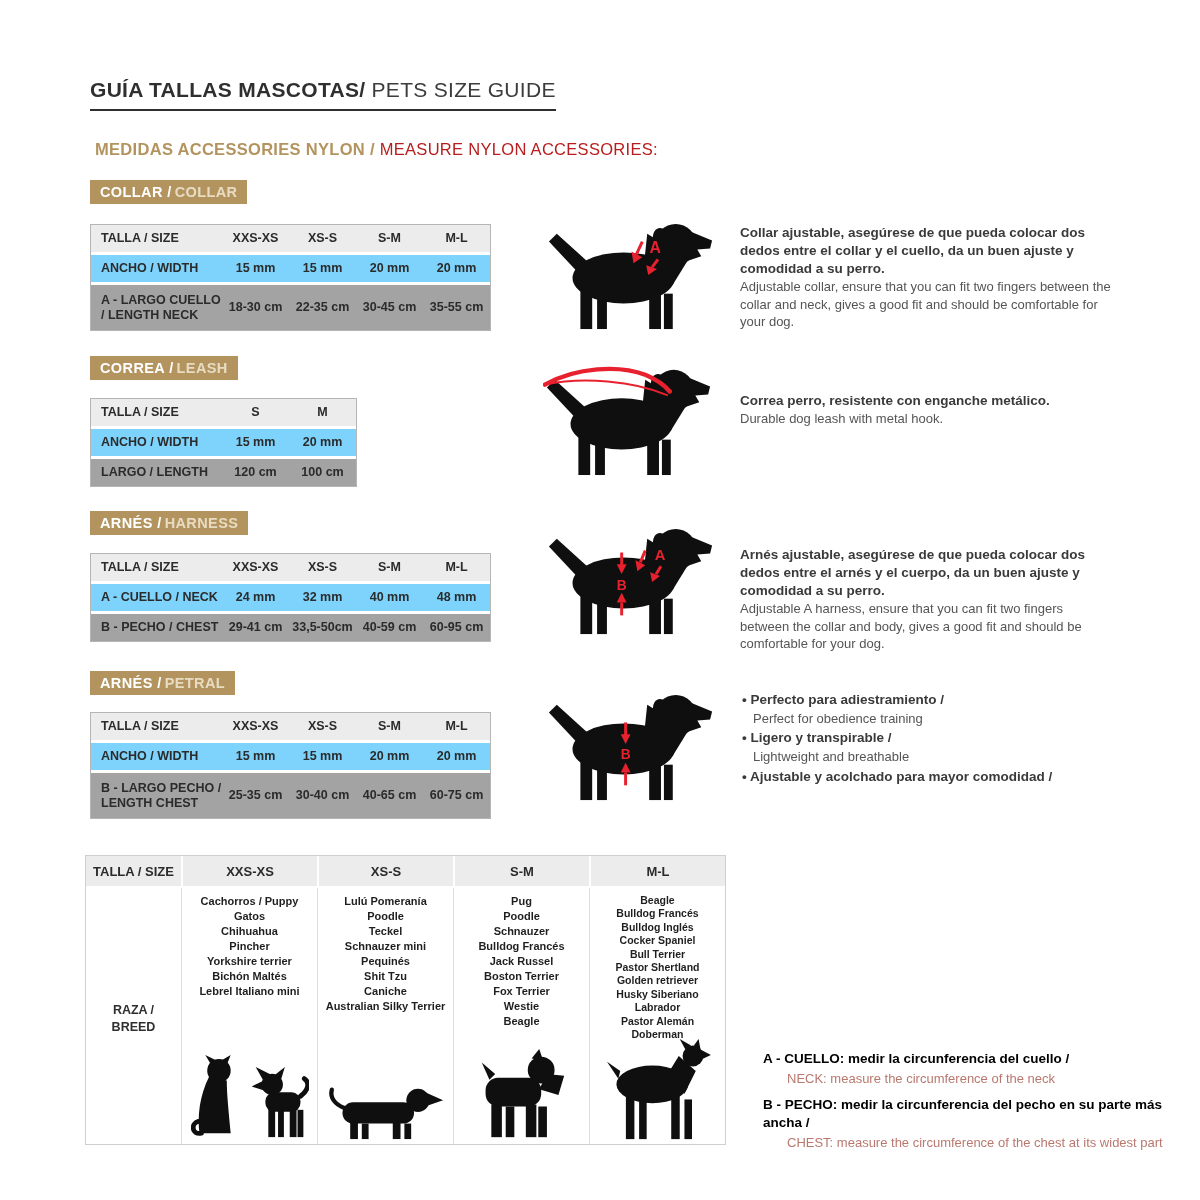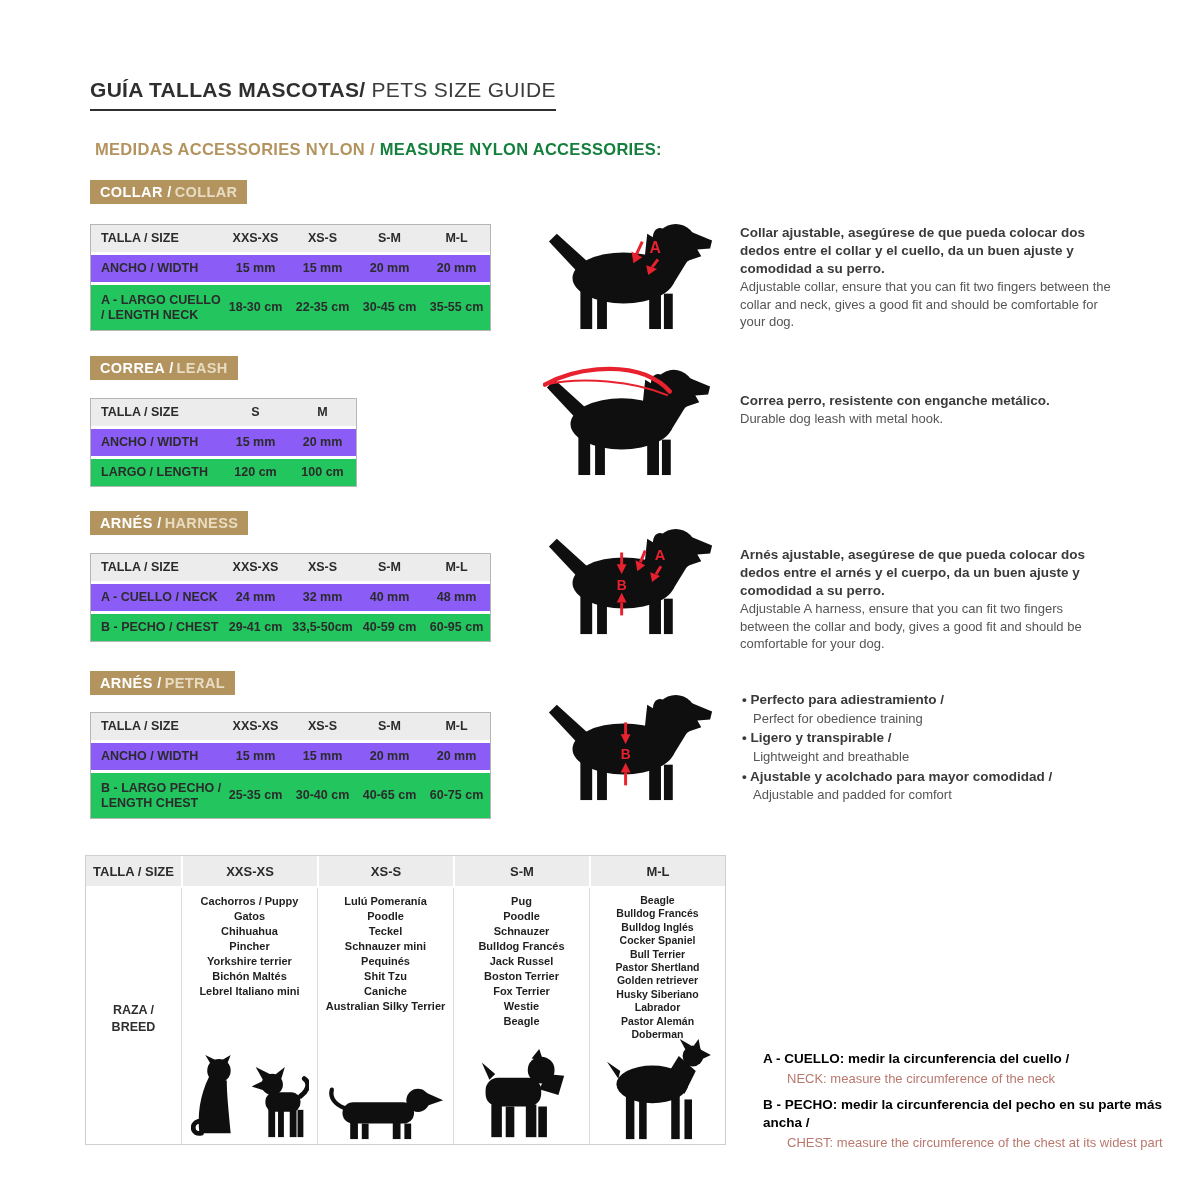--- a/index.html
+++ b/index.html
@@ -6,34 +6,34 @@
   .page{position:relative;width:1200px;height:1163px;background:#ffffff;
         font-family:"Liberation Sans",sans-serif;color:#2e2e2e;overflow:hidden}
 
   
   .title{position:absolute;left:90px;top:78px;font-size:21px;color:#2f2f2f;
          border-bottom:2px solid #2f2f2f;padding-bottom:7px;letter-spacing:.3px}
   .title .bold{font-weight:700}
   .title .light{font-weight:400;color:#3c3c3c}
   .subtitle{position:absolute;left:95px;top:140px;font-size:16.5px;font-weight:700;
             color:#b3945f;letter-spacing:.3px}
-  .subtitle .light{color:#15803d;font-weight:700}
+  .subtitle .light{color:#b91c1c;font-weight:400}
 
   
   .badge{position:absolute;background:#b3945f;color:#fff;font-weight:700;
          font-size:14.5px;padding:4px 10px;letter-spacing:.4px;white-space:nowrap}
   .badge .lt{color:#e7dcc2;font-weight:600;margin-left:3px}
 
   
   .size-table{position:absolute;border:1px solid #b5b5b5;background:#fff;box-sizing:content-box}
   .st-row{display:flex;align-items:center}
   .st-row + .st-row{border-top:3px solid #ffffff}
   .r-head{background:#ececec;height:27px}
-  .r-mid{background:#8b5cf6;height:27px}
-  .r-white{background:#22c55e;height:27px}
+  .r-mid{background:#7dd3fc;height:27px}
+  .r-white{background:#a3a3a3;height:27px}
   .r-tall{height:45px}
   .c{width:67px;text-align:center;font-weight:700;font-size:12.5px;line-height:1.15;color:#2b2b2b}
   .c0{width:131px;text-align:left;padding-left:10px;box-sizing:border-box}
 
   
   .desc{position:absolute;width:372px;line-height:1.34}
   .desc .es{font-weight:700;color:#3a3a3a;font-size:13.5px}
   .desc .en{color:#555555;font-size:13px}
   .bullets{position:absolute;width:380px}
   .b-es{font-weight:700;color:#3a3a3a;font-size:13.5px;line-height:1.45}
@@ -270,21 +270,20 @@
     <div>
       <div class="b-es">Perfecto para adiestramiento /</div>
       <div class="b-en">Perfect for obedience training</div>
     </div>
     <div>
       <div class="b-es">Ligero y transpirable /</div>
       <div class="b-en">Lightweight and breathable</div>
     </div>
     <div>
       <div class="b-es">Ajustable y acolchado para mayor comodidad /</div>
-      <div class="b-en">Adjustable and padded for comfort</div>
     </div>
   </div>
 
   <div class="breed-table">
     <div class="bt-head">
       <div class="bh bh0">TALLA /  SIZE</div>
       <div class="bh bhn">XXS-XS</div>
       <div class="bh bhn">XS-S</div>
       <div class="bh bhn">S-M</div>
       <div class="bh bhn">M-L</div>

